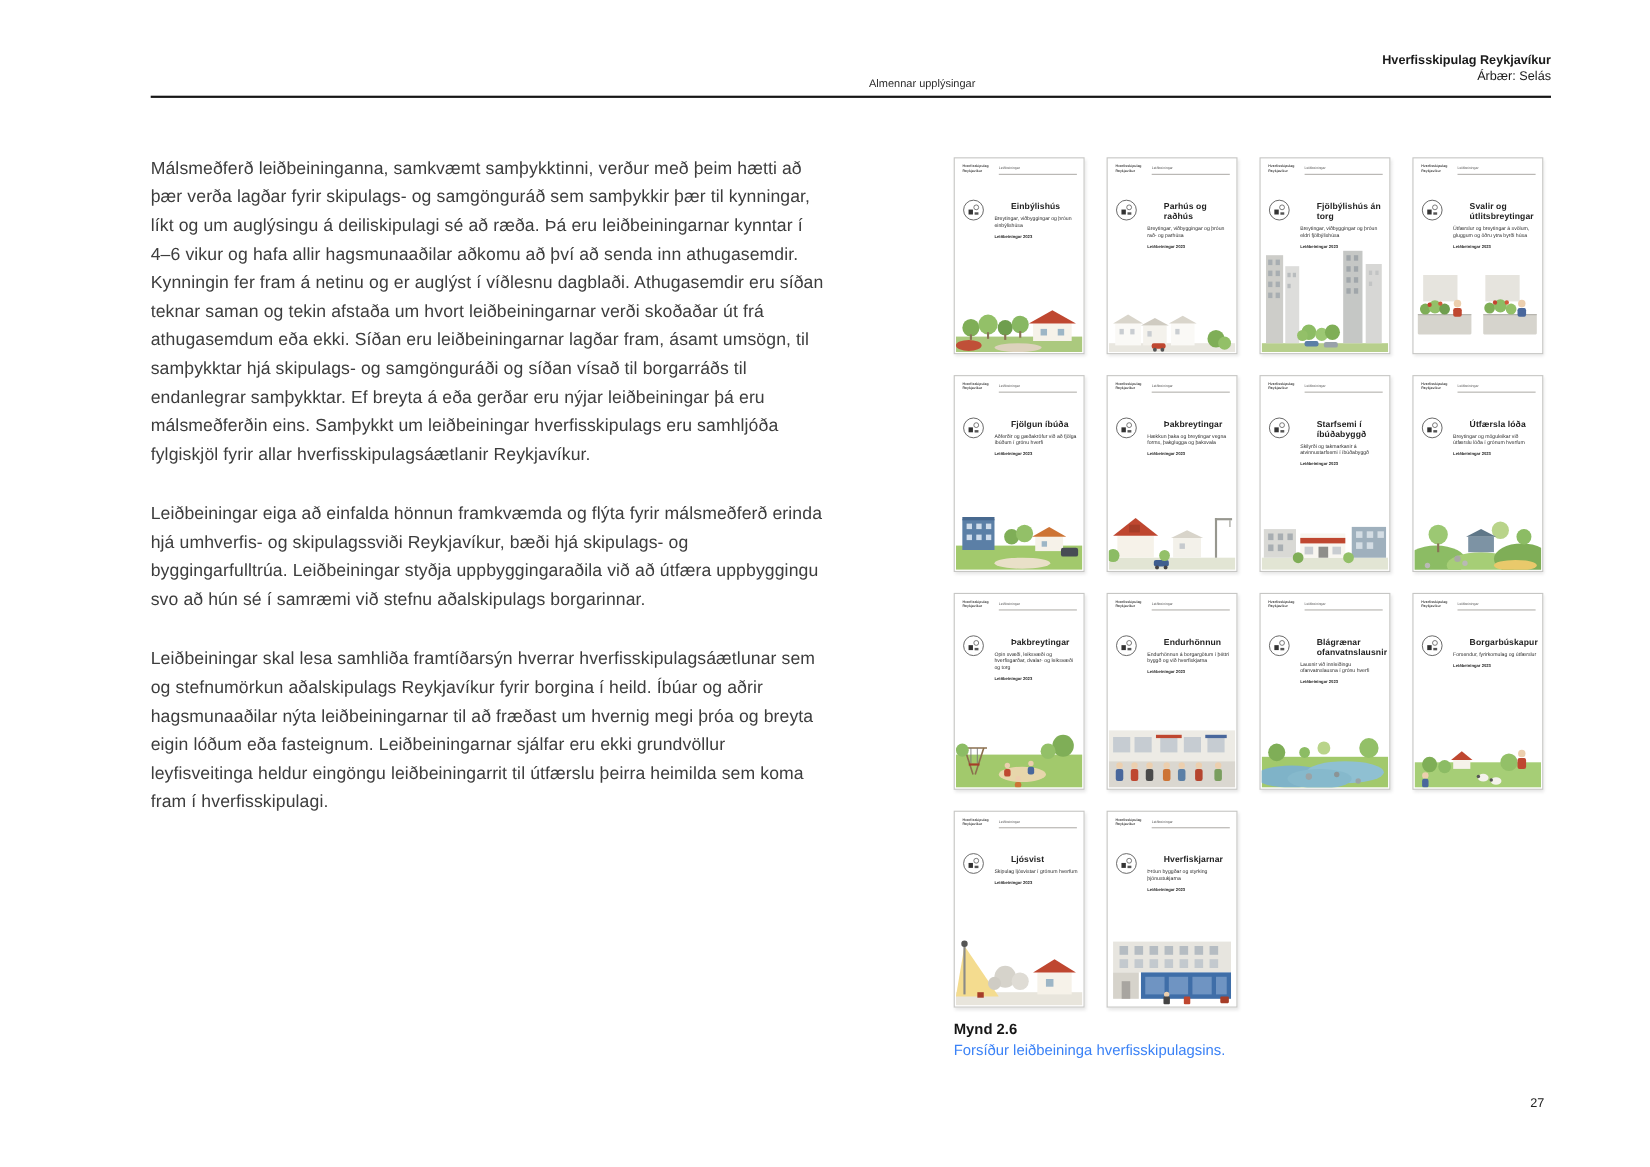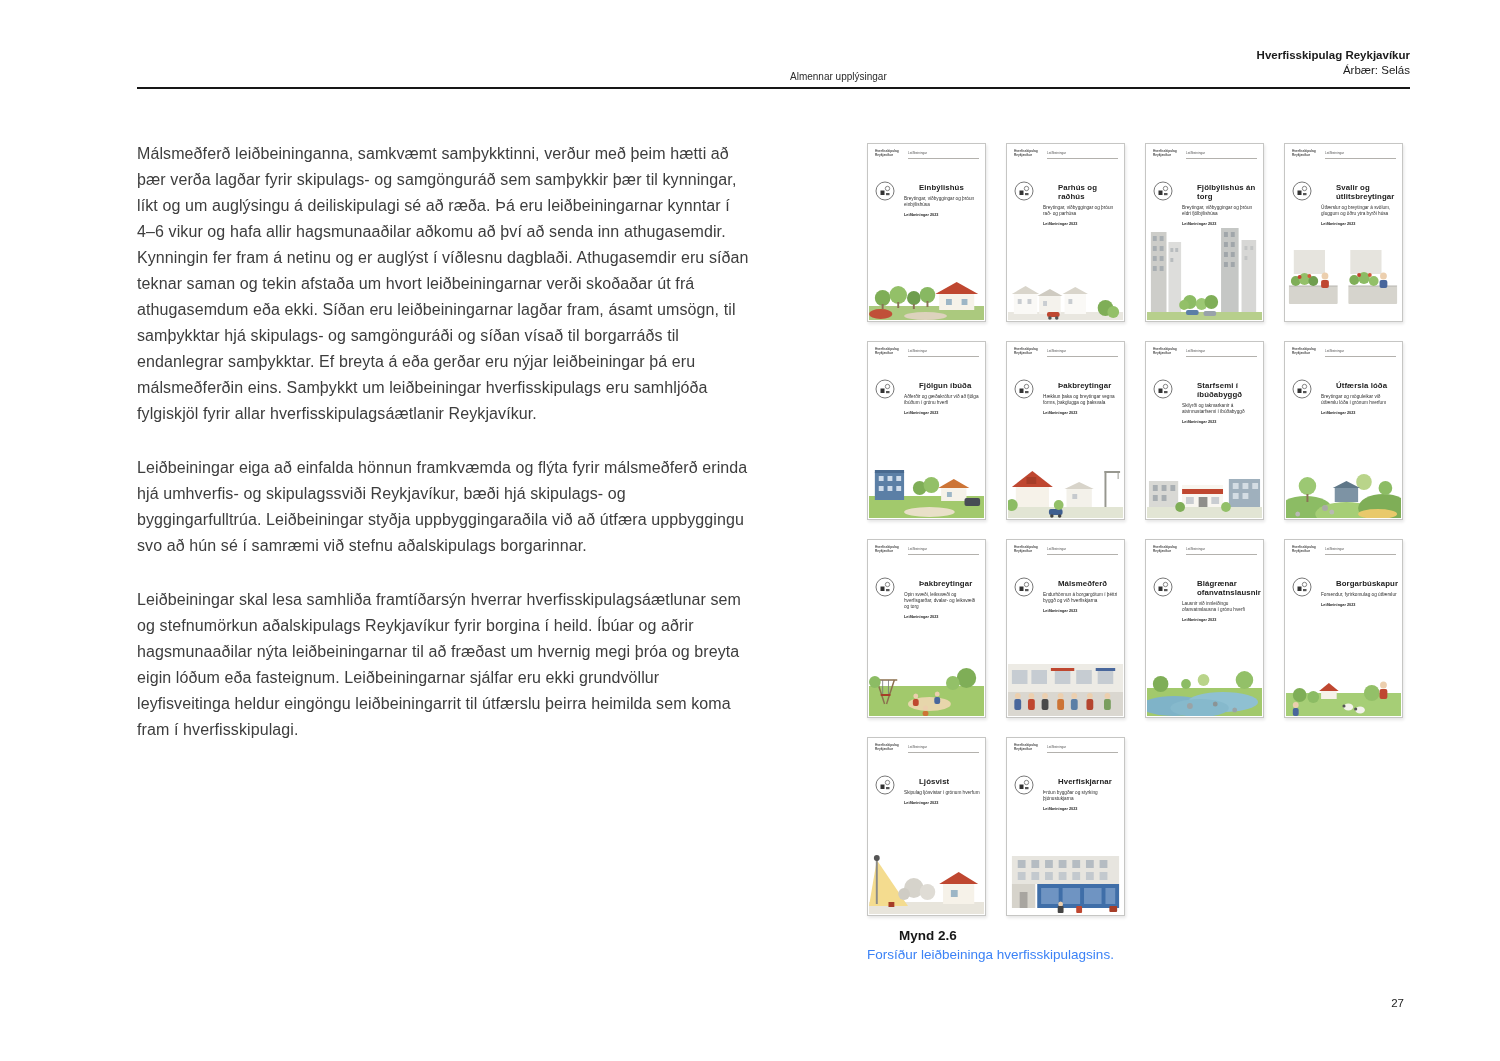--- a/index.html
+++ b/index.html
@@ -24,21 +24,21 @@
   .c-label{position:absolute;left:40px;top:7px;font-size:3.2px;color:#5a5a5a;}
   .c-rule{position:absolute;left:40px;right:6px;top:14px;height:0.8px;background:#b3b1ad;}
   .c-badge{position:absolute;left:7px;top:37px;width:20px;height:20px;}
   .c-text{position:absolute;left:36px;top:39px;width:76px;}
   .c-title{font-size:7.8px;line-height:9px;font-weight:700;color:#222;letter-spacing:.1px;padding-left:15px;}
   .c-sub{margin-top:4px;font-size:4.7px;line-height:6px;font-weight:500;color:#2f2f2f;}
   .c-meta{margin-top:4.5px;font-size:3.8px;font-weight:700;color:#232323;}
   .c-illus{position:absolute;left:1px;right:1px;bottom:1px;}
   .c-illus svg{display:block;width:100%;height:100%;}
   
-  .fig-label{position:absolute;left:867px;top:928px;font-size:13.5px;font-weight:700;color:#161616;margin-left:32px;}
+  .fig-label{position:absolute;left:867px;top:928px;font-size:13.5px;font-weight:700;color:#161616;}
   .fig-cap{position:absolute;left:867px;top:947px;font-size:13.5px;color:#3b82f6;}
   
   .pagenum{position:absolute;right:96px;top:997px;font-size:11.5px;color:#222;}
 </style>
 </head>
 <body>
 
 <div class="hdr-section">Almennar upplýsingar</div>
 <div class="hdr-right">
   <div class="t">Hverfisskipulag Reykjavíkur</div>
@@ -431,21 +431,21 @@
     <div class="c-rule"></div>
     <div class="c-badge">
       <svg viewBox="0 0 20 20">
         <circle cx="10" cy="10" r="9" fill="none" stroke="#555" stroke-width="0.8"></circle>
         <circle cx="12.5" cy="7.5" r="2.2" fill="none" stroke="#555" stroke-width="0.7"></circle>
         <rect x="5.5" y="9.5" width="4" height="4.5" fill="#333"></rect>
         <rect x="11" y="12" width="3.5" height="2.2" fill="#555"></rect>
       </svg>
     </div>
     <div class="c-text">
-      <div class="c-title">Málsmeðferð</div>
+      <div class="c-title">Endurhönnun</div>
       <div class="c-sub">Endurhönnun á borgargötum í þéttri byggð og við hverfiskjarna</div>
       <div class="c-meta">Leiðbeiningar 2023</div>
     </div>
     <div class="c-illus" style="height: 56px;">
         <svg viewBox="0 0 118 56" preserveAspectRatio="none">
           <rect x="0" y="4" width="118" height="28" fill="#edebe5" rx="0"></rect>
           <rect x="4" y="10" width="16" height="14" fill="#c6ccd2" rx="0"></rect>
           <rect x="24" y="10" width="16" height="14" fill="#c6ccd2" rx="0"></rect>
           <rect x="48" y="10" width="16" height="14" fill="#c6ccd2" rx="0"></rect>
           <rect x="70" y="10" width="16" height="14" fill="#c6ccd2" rx="0"></rect>

